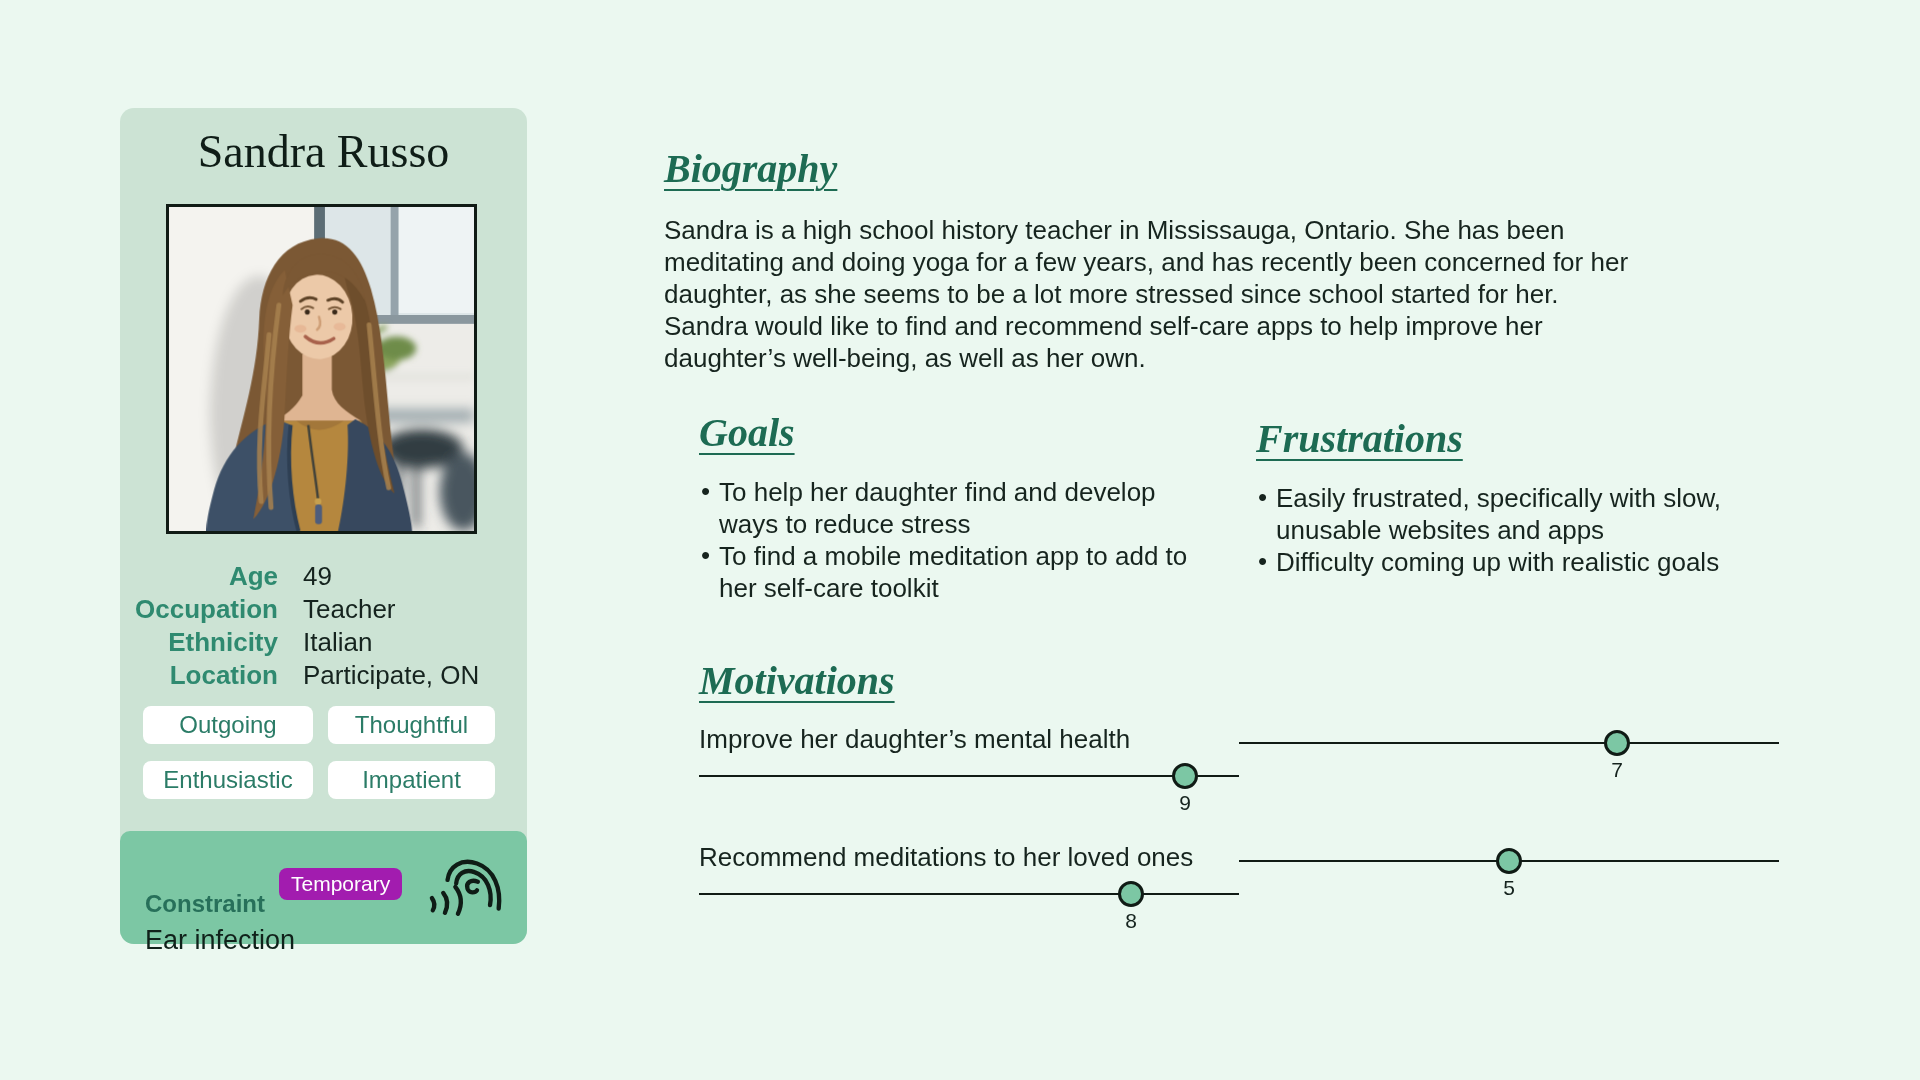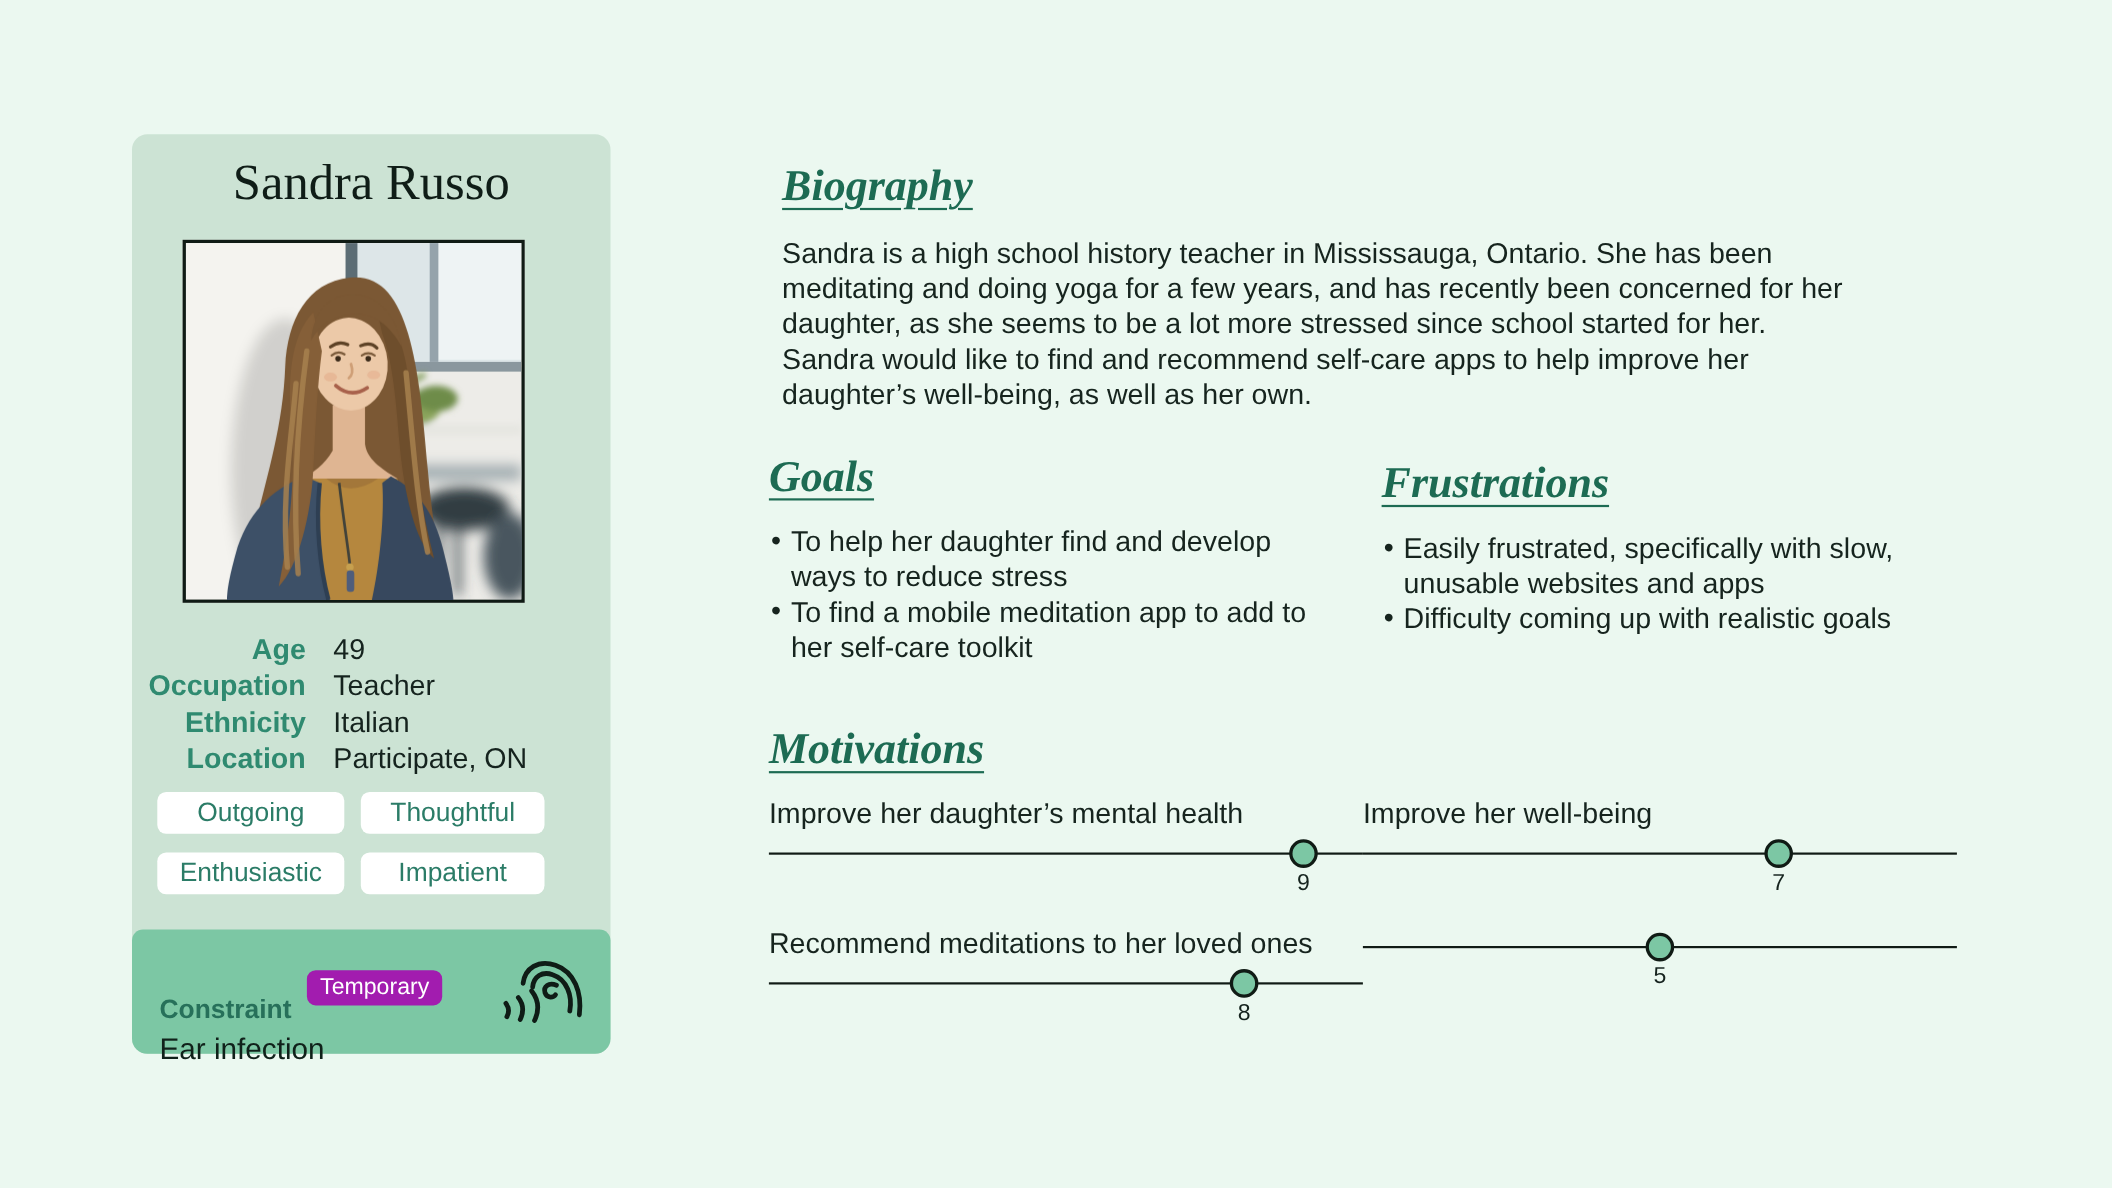--- a/index.html
+++ b/index.html
@@ -2,22 +2,22 @@
 <html><head>
 <meta charset="utf-8">
 <style>
   html,body{margin:0;padding:0;}
   body{
     width:1920px;height:1080px;position:relative;overflow:hidden;
     background:#ebf8f0;color:#16241e;
     font-family:"Liberation Sans", sans-serif;
   }
   
-  .card{position:absolute;left:120px;top:122px;width:407px;height:836px;
-    background:#cce3d4;border-radius:14px;padding-left:28px;}
+  .card{position:absolute;left:120px;top:108px;width:407px;height:836px;
+    background:#cce3d4;border-radius:14px;}
   .persona-name{position:absolute;top:16px;left:0;width:100%;text-align:center;
     font-family:"Liberation Serif", serif;font-size:46px;line-height:56px;color:#0f1d17;}
   .photo-frame{position:absolute;left:46px;top:96px;width:311px;height:330px;
     border:3px solid #101b15;box-sizing:border-box;background:#f4f3ef;overflow:hidden;}
   .photo-frame svg{display:block;width:100%;height:100%;}
   .info{position:absolute;left:0;top:452px;width:100%;}
   .info-row{display:flex;gap:25px;font-size:26px;line-height:33px;}
   .info-label{width:158px;text-align:right;color:#2f8a70;font-weight:700;}
   .info-value{color:#15231e;}
   .chips{position:absolute;left:23px;top:598px;display:grid;
@@ -31,21 +31,21 @@
   .constraint-label{font-size:24px;font-weight:700;color:#27705a;line-height:28px;margin-top:40px;}
   .badge{background:#a21caf;color:#ffffff;font-size:21px;line-height:21px;
     padding:5px 12px 6px;border-radius:8px;}
   .constraint-value{margin-top:7px;font-size:27px;color:#10211a;}
   .ear{position:absolute;right:24px;top:22px;}
   
   .section-title{margin:0;font-family:"Liberation Serif", serif;font-style:italic;
     font-weight:600;font-size:40px;line-height:42px;color:#1d6b53;
     text-decoration:underline;text-decoration-thickness:2px;text-underline-offset:7px;
     display:inline-block;}
-  .bio{position:absolute;left:711px;top:148px;width:980px;}
+  .bio{position:absolute;left:664px;top:148px;width:980px;}
   .bio-text{margin:24px 0 0;font-size:26px;line-height:32px;white-space:pre-line;}
   .goals{position:absolute;left:699px;top:412px;width:545px;}
   .frustrations{position:absolute;left:1256px;top:418px;width:580px;}
   ul.blist{list-style:none;margin:22px 0 0;padding:0;font-size:26px;line-height:32px;}
   ul.blist li{position:relative;padding-left:20px;white-space:pre-line;}
   ul.blist li::before{content:"\2022";position:absolute;left:2px;top:-1px;}
   .motivations-title-wrap{position:absolute;left:699px;top:660px;}
   .sliders{position:absolute;left:699px;top:723px;display:grid;
     grid-template-columns:540px 540px;}
   .slider-item{height:118px;position:relative;}
@@ -205,21 +205,20 @@
 <div class="sliders">
   <div class="slider-item">
     <div class="slider-label">Improve her daughter’s mental health</div>
     <div class="slider-track-wrap">
       <div class="slider-track"></div>
       <div class="slider-knob" style="left: 90%;"></div>
       <div class="slider-value" style="left: 90%;">9</div>
     </div>
   </div>
   <div class="slider-item">
-    <div class="slider-label">Improve her well-being</div>
     <div class="slider-track-wrap">
       <div class="slider-track"></div>
       <div class="slider-knob" style="left: 70%;"></div>
       <div class="slider-value" style="left: 70%;">7</div>
     </div>
   </div>
   <div class="slider-item">
     <div class="slider-label">Recommend meditations to her loved ones</div>
     <div class="slider-track-wrap">
       <div class="slider-track"></div>

